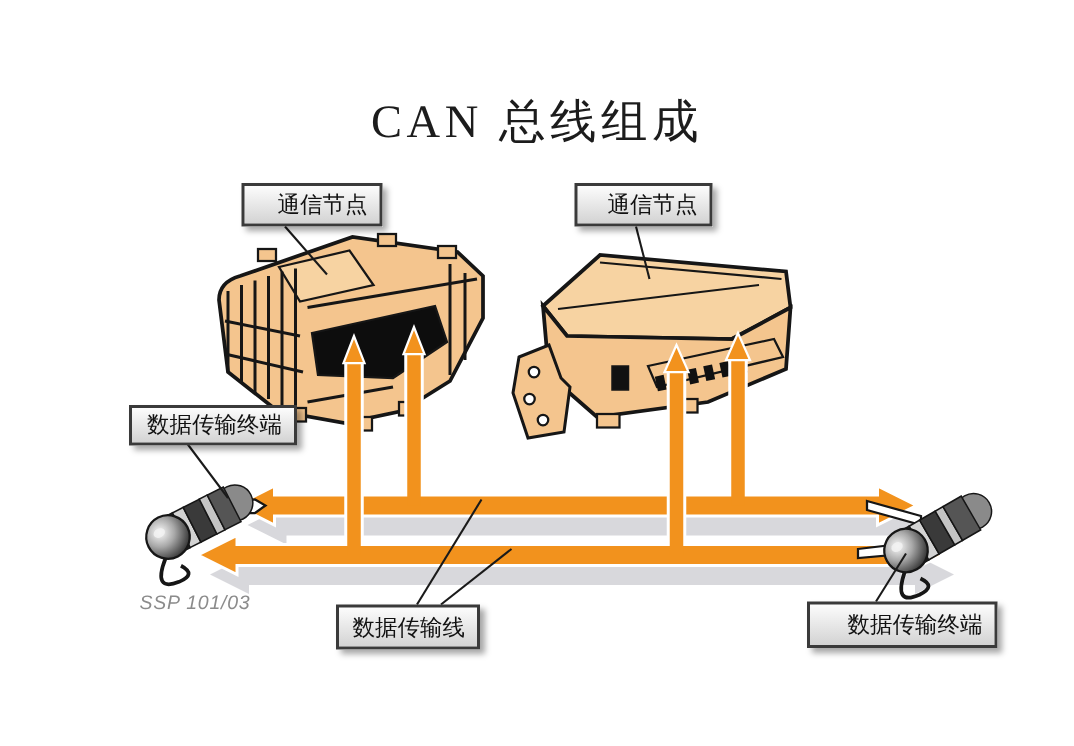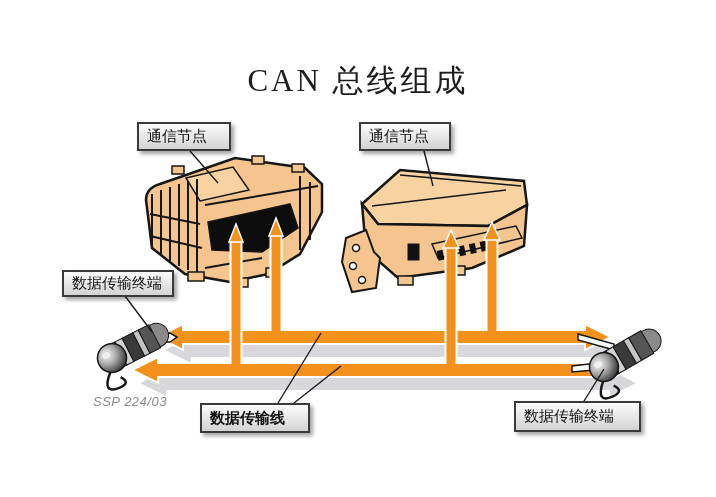--- a/index.html
+++ b/index.html
@@ -6,26 +6,26 @@
   #canvas{position:relative;width:716px;height:497px;background:#fff;overflow:hidden;
           font-family:"Liberation Sans","DejaVu Sans",sans-serif;}
   #art{position:absolute;left:0;top:0;}
   .title{position:absolute;left:0;top:60px;width:716px;text-align:center;
          font-family:"Liberation Serif","DejaVu Serif",serif;
          font-size:31px;font-weight:400;color:#1c1c1c;letter-spacing:3px;}
   .callout{position:absolute;box-sizing:border-box;
            border:2px solid #3a3a3a;
            background:linear-gradient(#fcfcfc,#d3d3d3);
            box-shadow:3px 3px 4px rgba(0,0,0,.35);
-           display:flex;align-items:center;justify-content:flex-start;
-           font-size:15px;color:#111;white-space:nowrap;padding:1px 8px;}
+           display:flex;align-items:center;justify-content:flex-end;
+           font-size:15px;color:#111;white-space:nowrap;padding:1px 8px;margin-left:24px;}
   .co-node-left{left:137px;top:122px;width:94px;height:29px;}
   .co-node-right{left:359px;top:122px;width:92px;height:29px;}
   .co-terminal-left{left:62px;top:270px;width:112px;height:27px;}
-  .co-bus-line{left:200px;top:403px;width:110px;height:30px;font-weight:bold;}
+  .co-bus-line{left:200px;top:403px;width:96px;height:30px;}
   .co-terminal-right{left:514px;top:401px;width:127px;height:31px;}
   .footnote{position:absolute;left:93px;top:394px;font-style:italic;
             color:#8b8b8b;font-size:13px;letter-spacing:.5px;}
 </style>
 </head>
 <body>
 
 <div id="canvas">
 
   <svg id="art" width="716" height="497" viewBox="0 0 716 497">
@@ -166,14 +166,14 @@
   <div class="callout co-terminal-left">
     <span>数据传输终端</span>
   </div>
   <div class="callout co-bus-line">
     <span>数据传输线</span>
   </div>
   <div class="callout co-terminal-right">
     <span>数据传输终端</span>
   </div>
 
-  <div class="footnote">SSP 224/03</div>
+  <div class="footnote">SSP 101/03</div>
 </div>
 
 </body></html>

